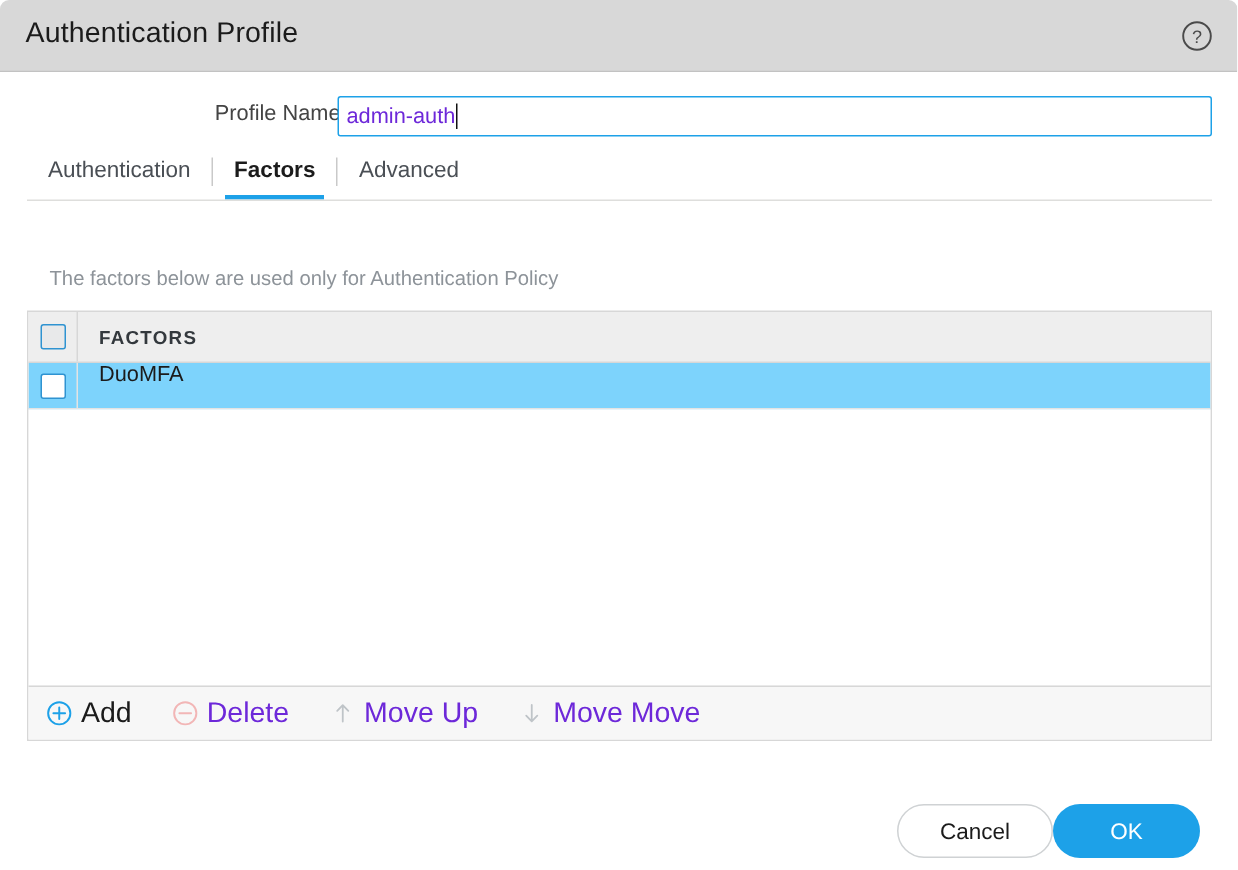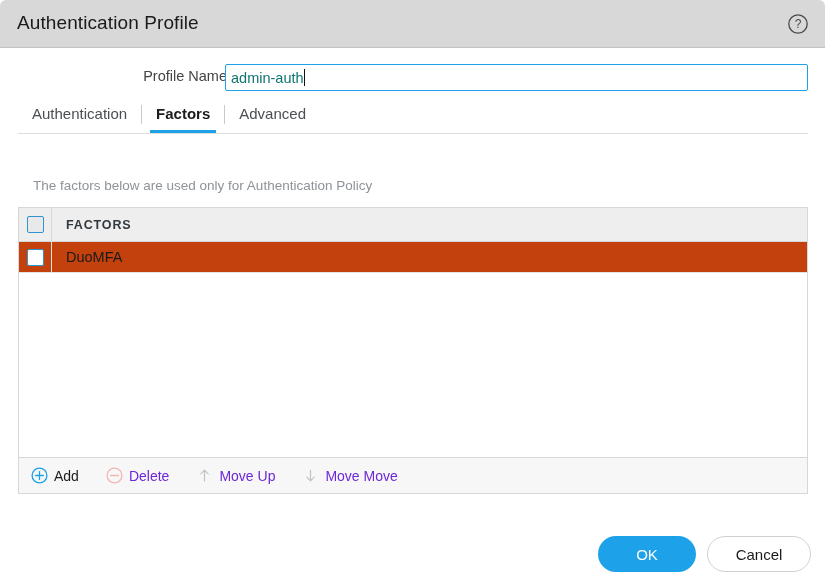--- a/index.html
+++ b/index.html
@@ -77,21 +77,21 @@
     left: 225px;
     top: 0;
     width: 583px;
     height: 27px;
     box-sizing: border-box;
     border: 1.5px solid #1da1e8;
     background: #ffffff;
     border-radius: 2px;
     font-family: "Liberation Sans", sans-serif;
     font-size: 14.5px;
-    color: #0f766e;
+    color: #6d28d9;
     padding: 0 5px;
     outline: none;
   }
   .caret {
     position: absolute;
     left: 0;
     top: 0;
     width: 1.4px;
     height: 17px;
     background: #111;
@@ -216,23 +216,23 @@
   }
   .tbody {
     flex: 1;
     display: flex;
     flex-direction: column;
     overflow: hidden;
   }
   .trow {
     height: 30px;
     display: flex;
-    align-items: center;
+    align-items: flex-start;
     border-bottom: 1px solid #e3e3e3;
-    background: #c2410c;
+    background: #7dd3fc;
     cursor: pointer;
     flex: none;
   }
   .trow .cb-cell { border-right: 1px solid #e3e3e3; }
   .td-label {
     padding-left: 14px;
     font-size: 14.5px;
     color: #1b1b1b;
   }
   .tfill { flex: 1; background: #ffffff; }
@@ -256,21 +256,21 @@
   .tool.disabled { cursor: default; }
   .tool-icon {
     width: 17px;
     height: 17px;
     margin-right: 6px;
     display: flex;
     align-items: center;
     justify-content: center;
   }
   .tool-icon svg { display: block; }
-  .tool-label { font-size: 14px; color: #1b1b1b; }
+  .tool-label { font-size: 19px; color: #1b1b1b; }
   .tool.disabled .tool-label { color: #6d28d9; }
 
   
   .footer {
     position: absolute;
     right: 14px;
     top: 536px;
     display: flex;
     align-items: center;
   }
@@ -394,17 +394,17 @@
             <path d="M8.5 3 V13.8 M4.8 10.1 L8.5 13.9 L12.2 10.1" fill="none" stroke="#bfc4c8" stroke-width="1.2" stroke-linecap="round" stroke-linejoin="round"></path>
           </svg>
         </span>
         <span class="tool-label">Move Move</span>
       </div>
 
     </div>
   </div>
 
   <div class="footer">
+    <button class="btn btn-cancel">Cancel</button>
     <button class="btn btn-ok">OK</button>
-    <button class="btn btn-cancel">Cancel</button>
   </div>
 
 </div>
 
 </body></html>

